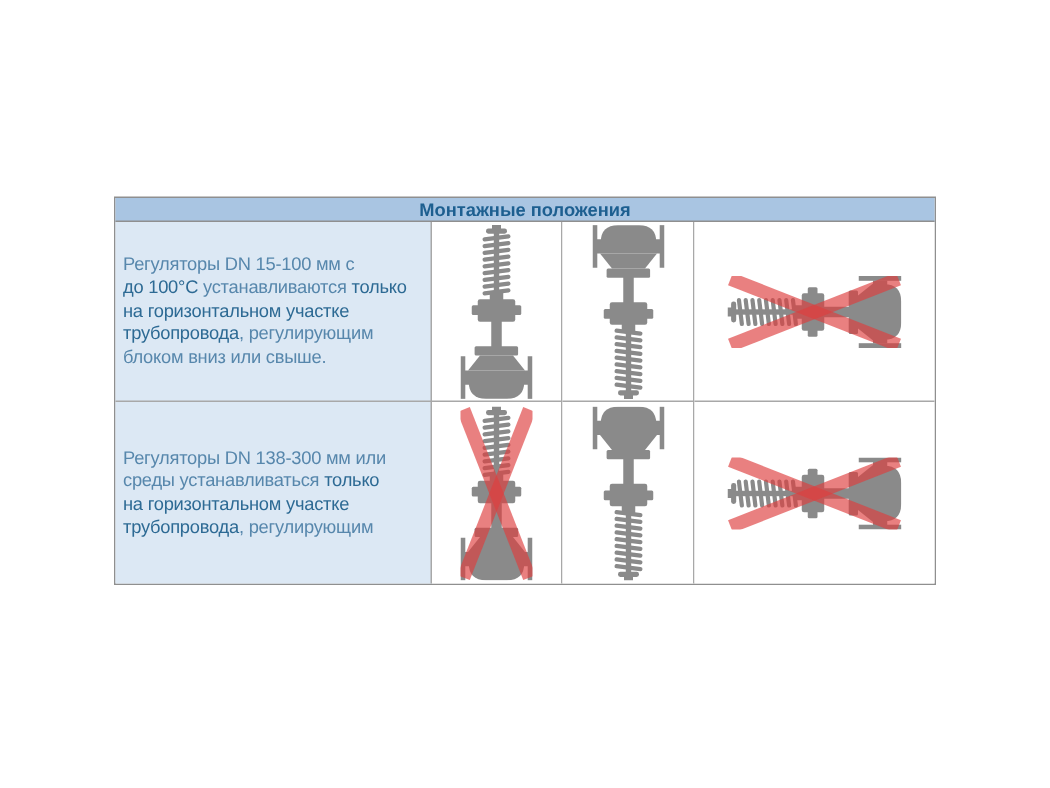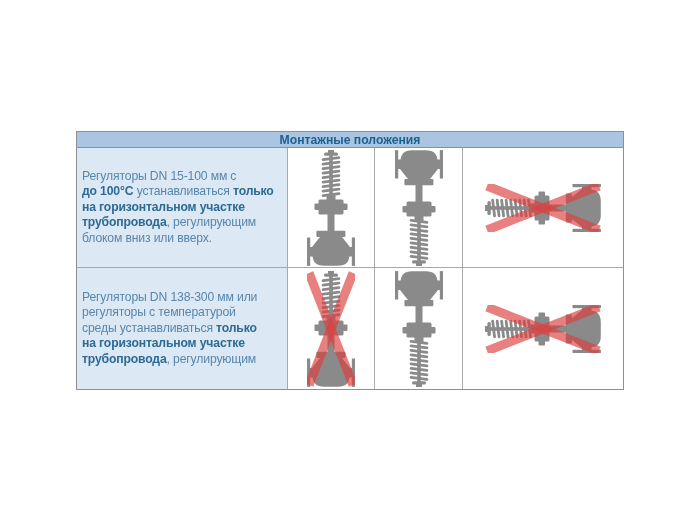--- a/index.html
+++ b/index.html
@@ -51,21 +51,21 @@
     color: var(--text-regular, #5787ac);
     font-size: 12.2px;
     letter-spacing: -0.15px;
     line-height: 15.4px;
     padding: 0 0 0 5px;
     display: flex;
     flex-direction: column;
     justify-content: center;
   }
   .txtcell .line { white-space: nowrap;   }
-  .txtcell b { color: var(--text-bold, #2d6a94); font-weight: bold; }
+  .txtcell b { color: var(--text-bold, #2d6a94); font-weight: normal; }
   .row1 { border-bottom: 1px solid var(--border-inner, #a8a8a8); }
   .imgcell {
     background: #ffffff;
     border-right: 1px solid var(--border-inner, #a8a8a8);
     display: flex;
     align-items: center;
     justify-content: center;
   }
   .imgcell.last { border-right: none; }
   .fig { position: relative; }
@@ -86,24 +86,24 @@
 <body>
 
 <div id="canvas" style="--header-bg: #a9c5e2; --header-fg: #1d5f90; --textcell-bg: #dce8f4; --text-regular: #5787ac; --text-bold: #2d6a94; --border-outer: #8f8f8f; --border-inner: #a8a8a8;">
   <div class="mount-table">
     <div class="cell hdr">
       <span>Монтажные положения</span>
     </div>
 
     <div class="cell txtcell row1">
         <div class="line"><span>Регуляторы DN 15-100 мм с</span></div>
-        <div class="line"><b>до 100°С</b><span> устанавливаться </span><b>только</b></div>
+        <div class="line"><b>до 100°С</b><span> устанавливаются </span><b>только</b></div>
         <div class="line"><b>на горизонтальном участке</b></div>
         <div class="line"><b>трубопровода</b><span>, регулирующим</span></div>
-        <div class="line"><span>блоком вниз или вверх.</span></div>
+        <div class="line"><span>блоком вниз или свыше.</span></div>
       </div>
     <div class="cell imgcell row1">
         <div class="fig vert spring-up">
           <svg class="valve" width="48" height="116" viewBox="0 0 48 116">
             <g fill="#8a8a8a" stroke="none">
               <rect x="21" y="0" width="6" height="4"></rect>
               <rect x="17" y="2.4" width="14" height="3.4" rx="1.6"></rect>
               <rect x="22.2" y="5" width="3.6" height="42"></rect>
               <rect x="14.6" y="7.199999999999999" width="18.8" height="2.8" rx="1.4" transform="rotate(-7 24 8.6)"></rect>
               <rect x="14.6" y="11.7" width="18.8" height="2.8" rx="1.4" transform="rotate(-7 24 13.1)"></rect>
@@ -188,21 +188,20 @@
           </svg>
           <svg class="crossmark" width="116" height="48" viewBox="0 0 116 48">
             <line x1="2" y1="2" x2="114" y2="46" stroke="rgba(221,62,62,0.66)" stroke-width="9"></line>
             <line x1="114" y1="2" x2="2" y2="46" stroke="rgba(221,62,62,0.66)" stroke-width="9"></line>
           </svg>
         </div>
       </div>
 
     <div class="cell txtcell">
         <div class="line"><span>Регуляторы DN 138-300 мм или</span></div>
-        <div class="line"><span>регуляторы с температурой</span></div>
         <div class="line"><span>среды устанавливаться </span><b>только</b></div>
         <div class="line"><b>на горизонтальном участке</b></div>
         <div class="line"><b>трубопровода</b><span>, регулирующим</span></div>
       </div>
     <div class="cell imgcell">
         <div class="fig vert spring-up">
           <svg class="valve" width="48" height="116" viewBox="0 0 48 116">
             <g fill="#8a8a8a" stroke="none">
               <rect x="21" y="0" width="6" height="4"></rect>
               <rect x="17" y="2.4" width="14" height="3.4" rx="1.6"></rect>

